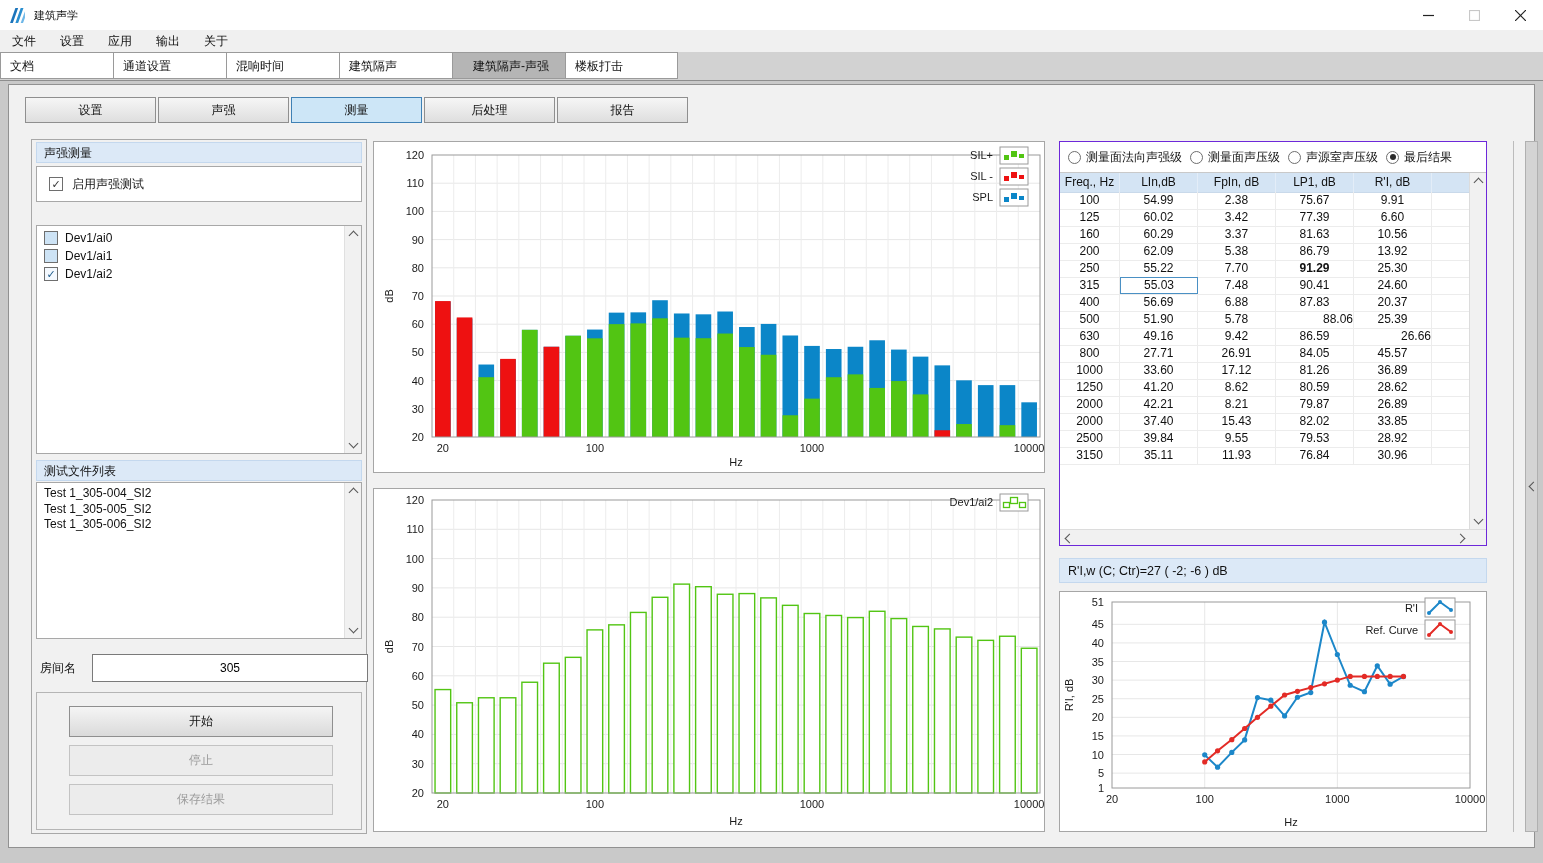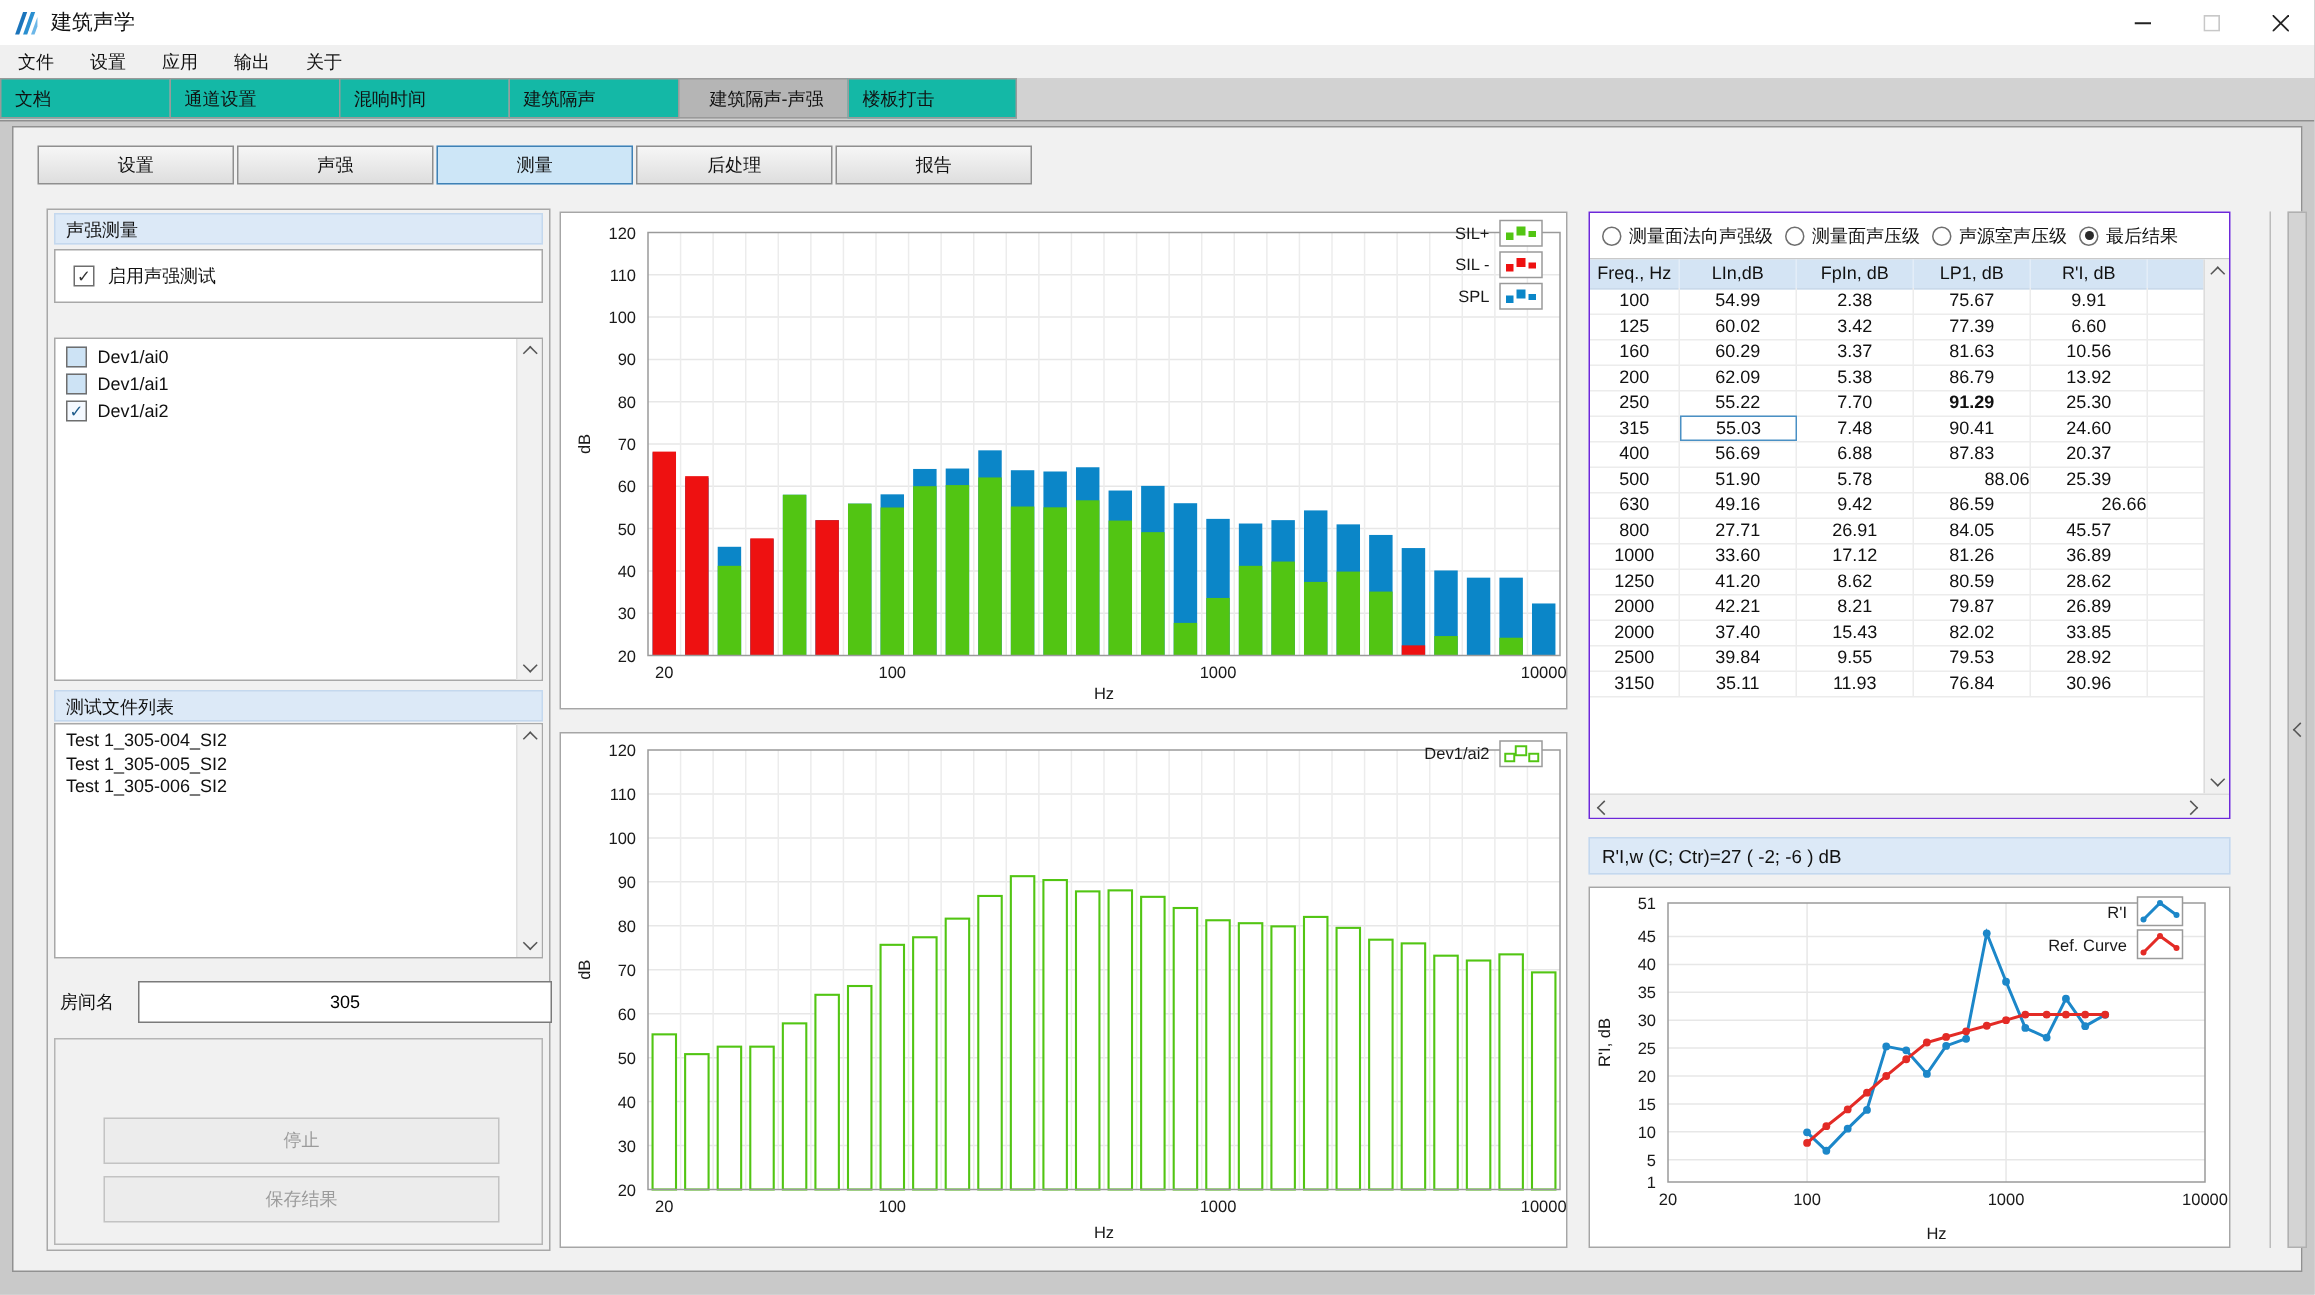--- a/index.html
+++ b/index.html
@@ -1,27 +1,27 @@
 <!DOCTYPE html>
 <html><head>
 <meta charset="utf-8">
 <style>
   html,body{margin:0;padding:0;background:#c9c9c9;font-family:"Liberation Sans","DejaVu Sans",sans-serif;}
   .page{position:relative;width:1543px;height:863px;overflow:hidden;background:#c9c9c9;font-size:12px;color:#111;}
   
   .titlebar{position:absolute;left:0;top:0;width:1543px;height:30px;background:#ffffff;display:flex;align-items:center;}
-  .titlebar .ttl{margin-left:8px;font-size:14px;}
+  .titlebar .ttl{margin-left:8px;font-size:11px;}
   .win-controls{position:absolute;right:0;top:0;height:30px;display:flex;}
   .wbtn{width:46px;height:30px;display:flex;align-items:center;justify-content:center;}
   
   .menubar{position:absolute;left:0;top:30px;width:1543px;height:22px;background:#f0f0f0;display:flex;align-items:center;}
   .menu-item{padding:0 12px;height:22px;line-height:22px;}
   
   .tabbar{position:absolute;left:0;top:52px;width:1543px;height:28px;background:#d2d2d2;border-bottom:1px solid #8e8e8e;display:flex;}
-  .tab{width:113px;height:27px;line-height:27px;padding-left:9px;background:#14b8a6;border:1px solid #9a9a9a;border-right:none;box-sizing:border-box;}
+  .tab{width:113px;height:27px;line-height:27px;padding-left:9px;background:#ffffff;border:1px solid #9a9a9a;border-right:none;box-sizing:border-box;}
   .tab:last-child{border-right:1px solid #9a9a9a;}
   .tab.active{background:#b5b5b5;padding-left:20px;}
   
   .main{position:absolute;left:8px;top:84px;width:1527px;height:764px;background:#f1f1f1;border:1px solid #919191;box-sizing:border-box;}
   .subtabs{position:absolute;left:16px;top:12px;display:flex;gap:2px;}
   .subtab{width:131px;height:26px;line-height:24px;text-align:center;background:linear-gradient(#f6f6f6,#dedede);border:1px solid #8f8f8f;box-sizing:border-box;}
   .subtab.active{background:#cde6f7;border:1px solid #3f81b5;}
   
   .left-panel{position:absolute;left:22px;top:54px;width:336px;height:695px;border:1px solid #a8a8a8;background:#f1f1f1;box-sizing:border-box;}
   .blue-h{position:absolute;left:4px;width:326px;height:21px;line-height:21px;padding-left:7px;background:#dce9f7;border:1px solid #c4d8ee;box-sizing:border-box;}
@@ -169,20 +169,21 @@
           <div class="sarrow" style="bottom:0">
               <span class="chev down"></span>
             </div>
         </div>
       </div>
       <div class="room-row" style="top:514px">
         <span style="width:52px;margin-left:4px">房间名</span>
         <input type="text" value="305" style="">
       </div>
       <div class="groupbox" style="top:552px;height:138px;">
+        <div id="btn-start" class="btn" style="top:13px">开始</div>
         <div id="btn-stop" class="btn disabled" style="top:52px">停止</div>
         <div id="btn-save" class="btn disabled" style="top:91px">保存结果</div>
       </div>
     </div>
 
     <div class="chart-panel" id="chart0" style="left:364px;top:56px;width:672px;height:332px;"><svg width="670" height="330">
           <rect x="58" y="13" width="608" height="282" fill="#fff"></rect>
           <text x="50" y="299" text-anchor="end" class="tick">20</text>
           <line x1="58" y1="266.8" x2="666" y2="266.8" stroke="#e7e7e7"></line>
           <text x="50" y="270.8" text-anchor="end" class="tick">30</text>

